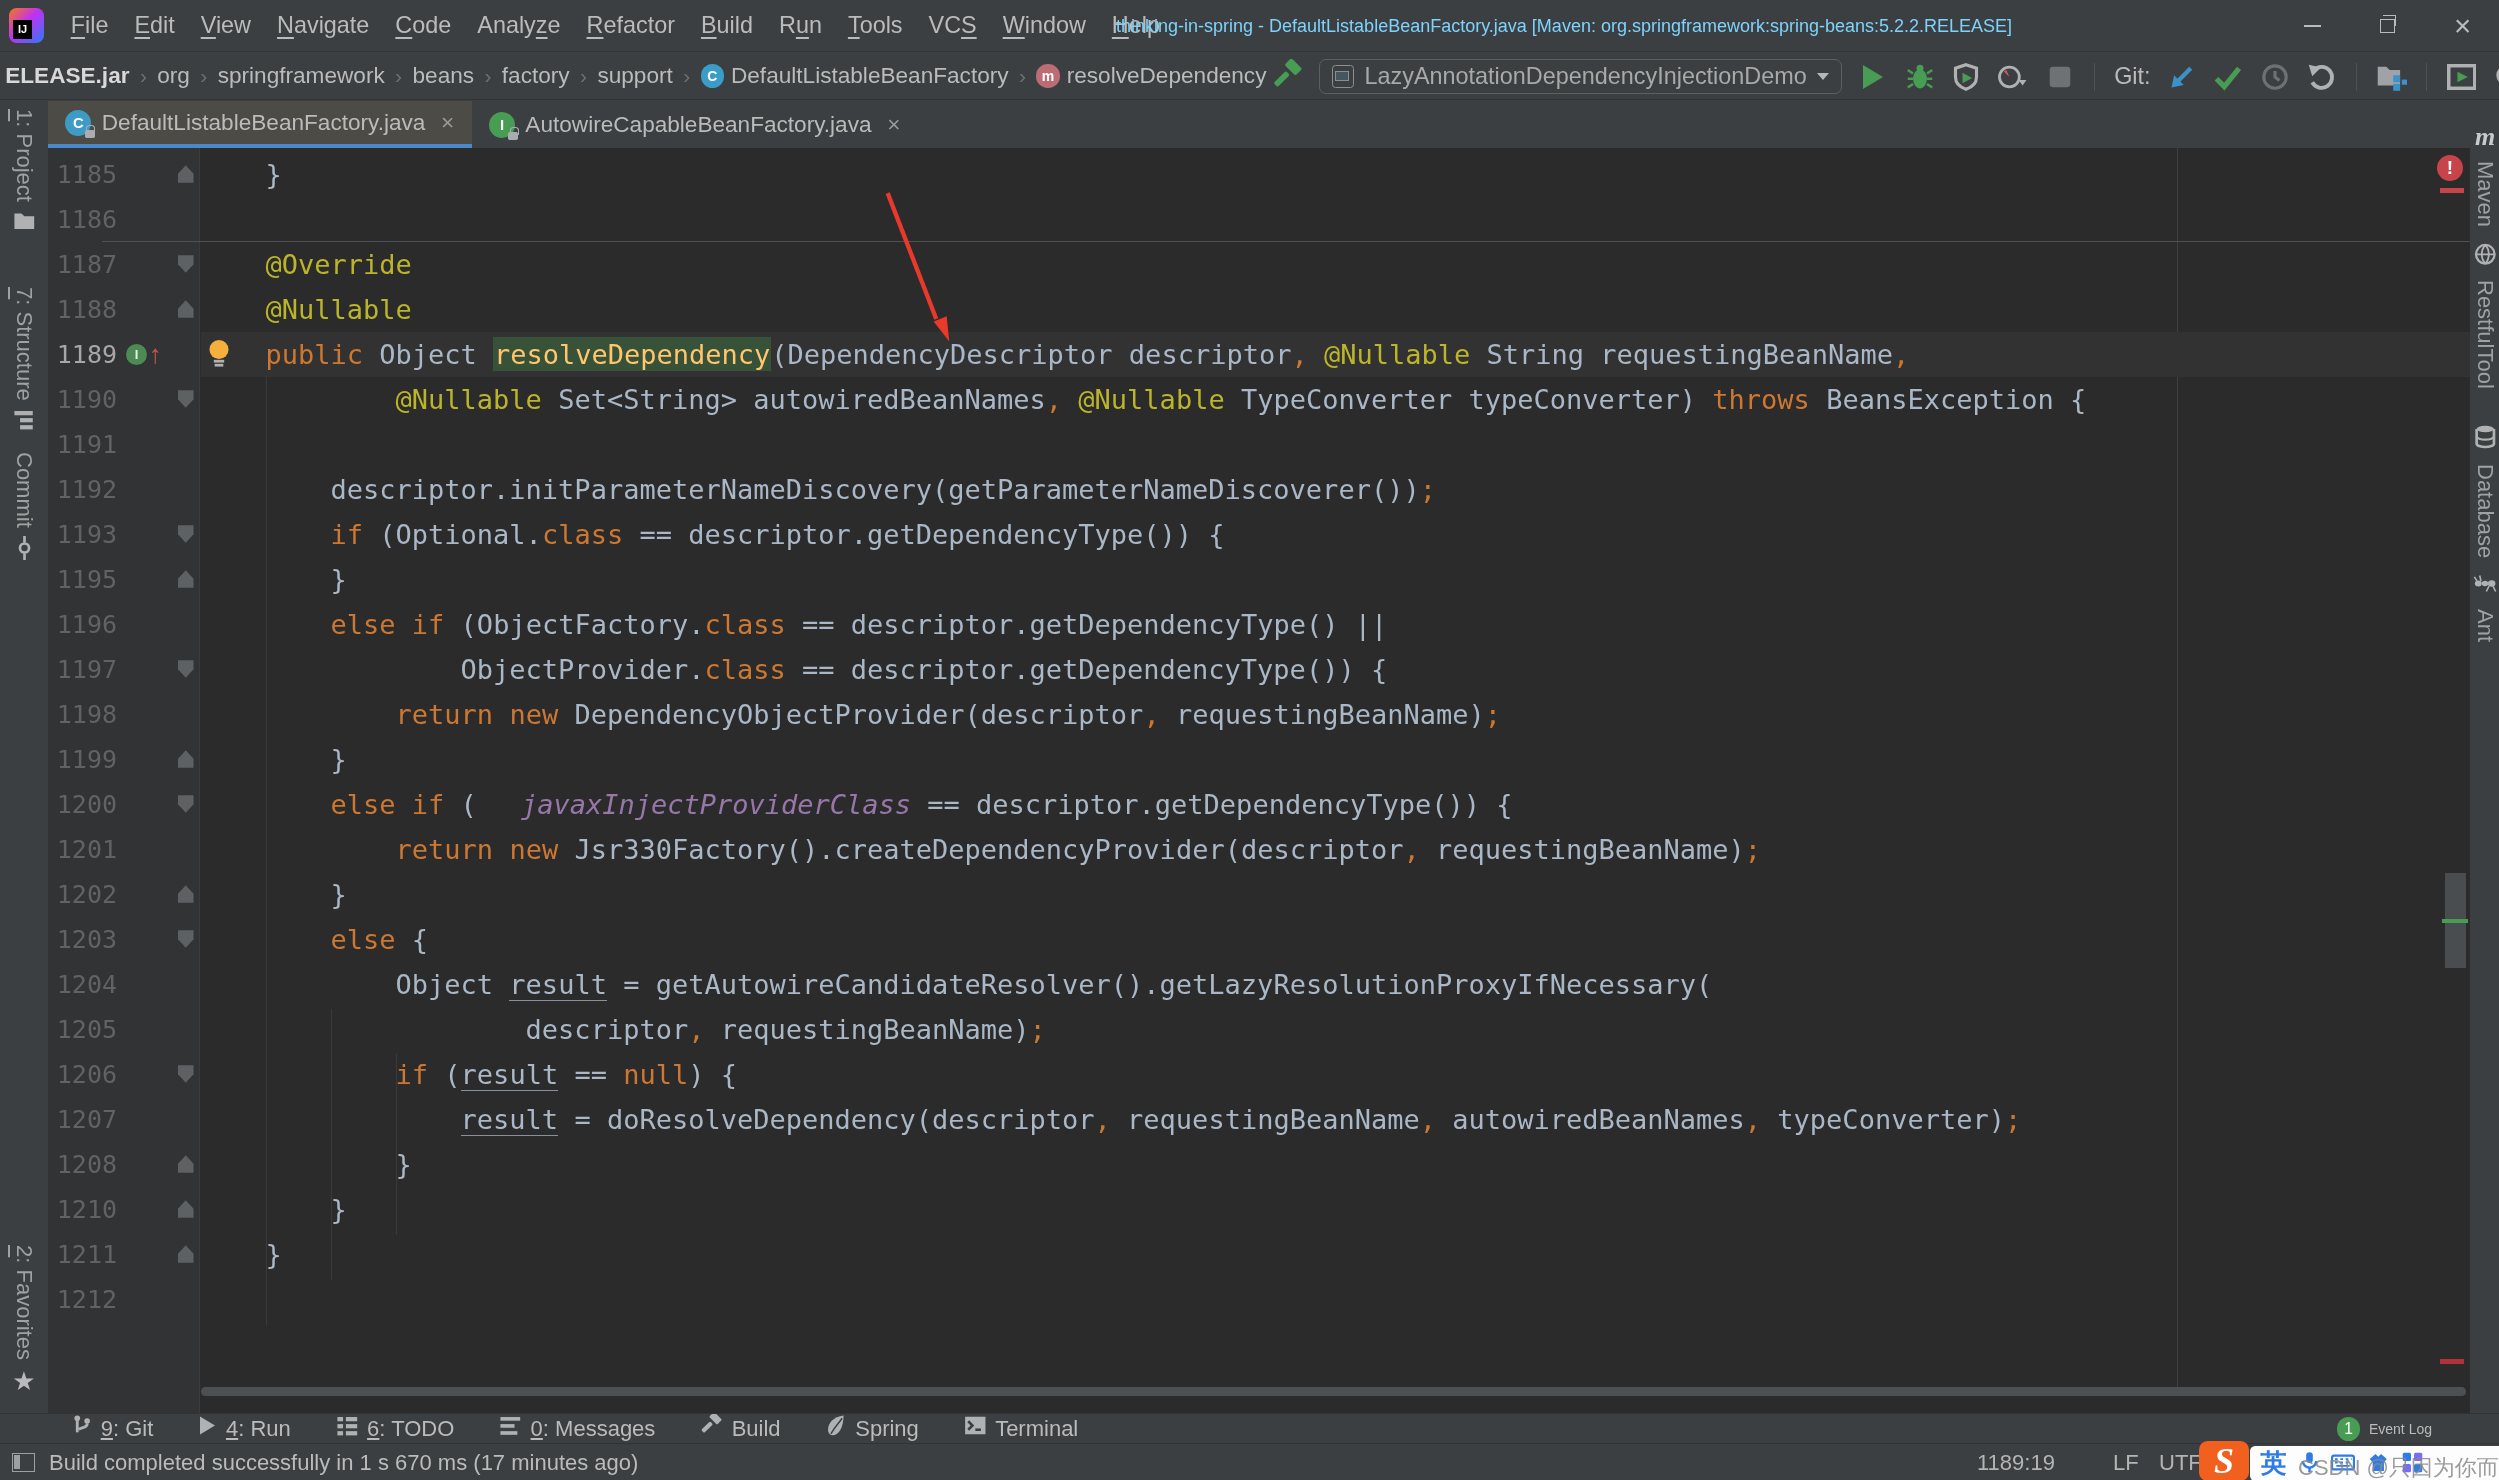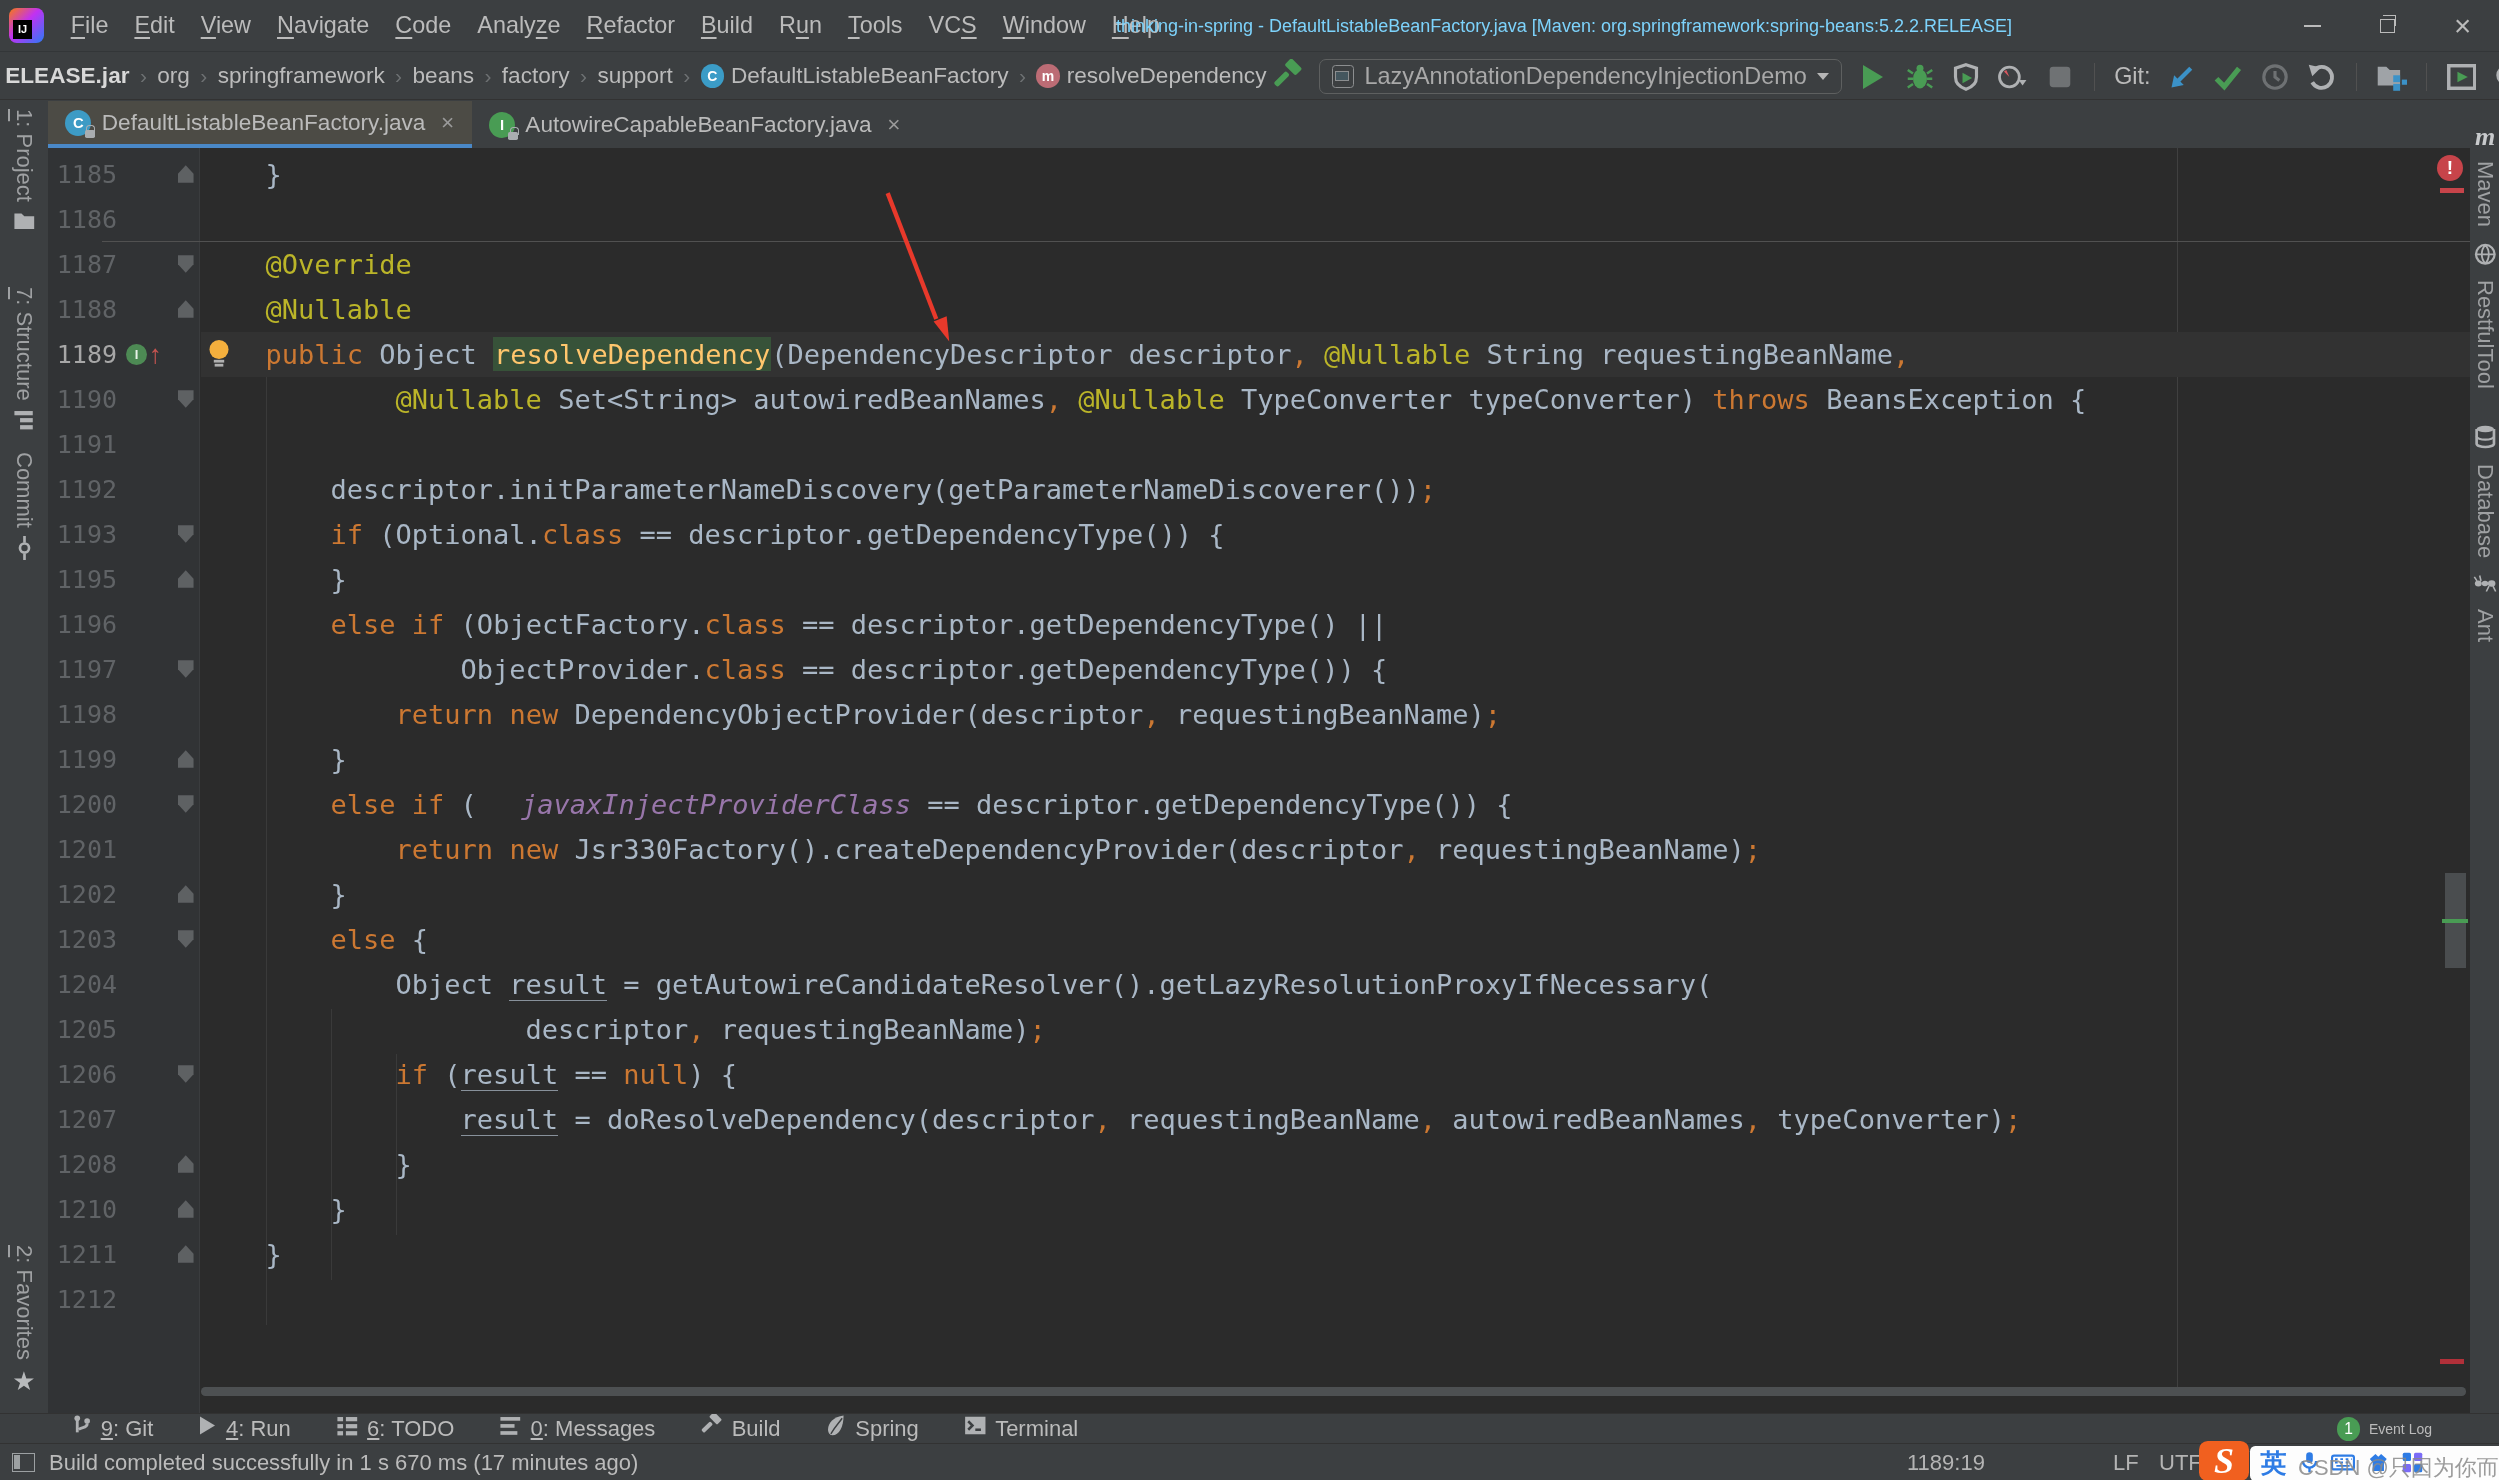--- a/index.html
+++ b/index.html
@@ -654,21 +654,21 @@
       </span>
     <span class="event-log">
       <span class="badge-n">1</span>
       <span>Event Log</span>
     </span>
   </div>
 
   <div class="statusbar">
     <span class="status-win-ic"></span>
     <span class="status-msg">Build completed successfully in 1 s 670 ms (17 minutes ago)</span>
-    <span class="sb-right" style="left:1907px;">1189:19</span>
+    <span class="sb-right" style="left:1977px;">1189:19</span>
     <span class="sb-right" style="left:2113px;">LF</span>
     <span class="sb-right" style="left:2159px;">UTF</span>
   </div>
 
   <div class="sogou-s">S</div>
   <div class="ime-bar">
     <span class="ime-lang">英</span>
     <span id="ime-icons" style="display:flex; align-items:center; gap:12px;">
         <span><svg width="19" height="22.6" viewBox="0 0 14 17">
             <rect x="4.5" y="1" width="5" height="8" rx="2.5" fill="#2E7CE5"></rect>

